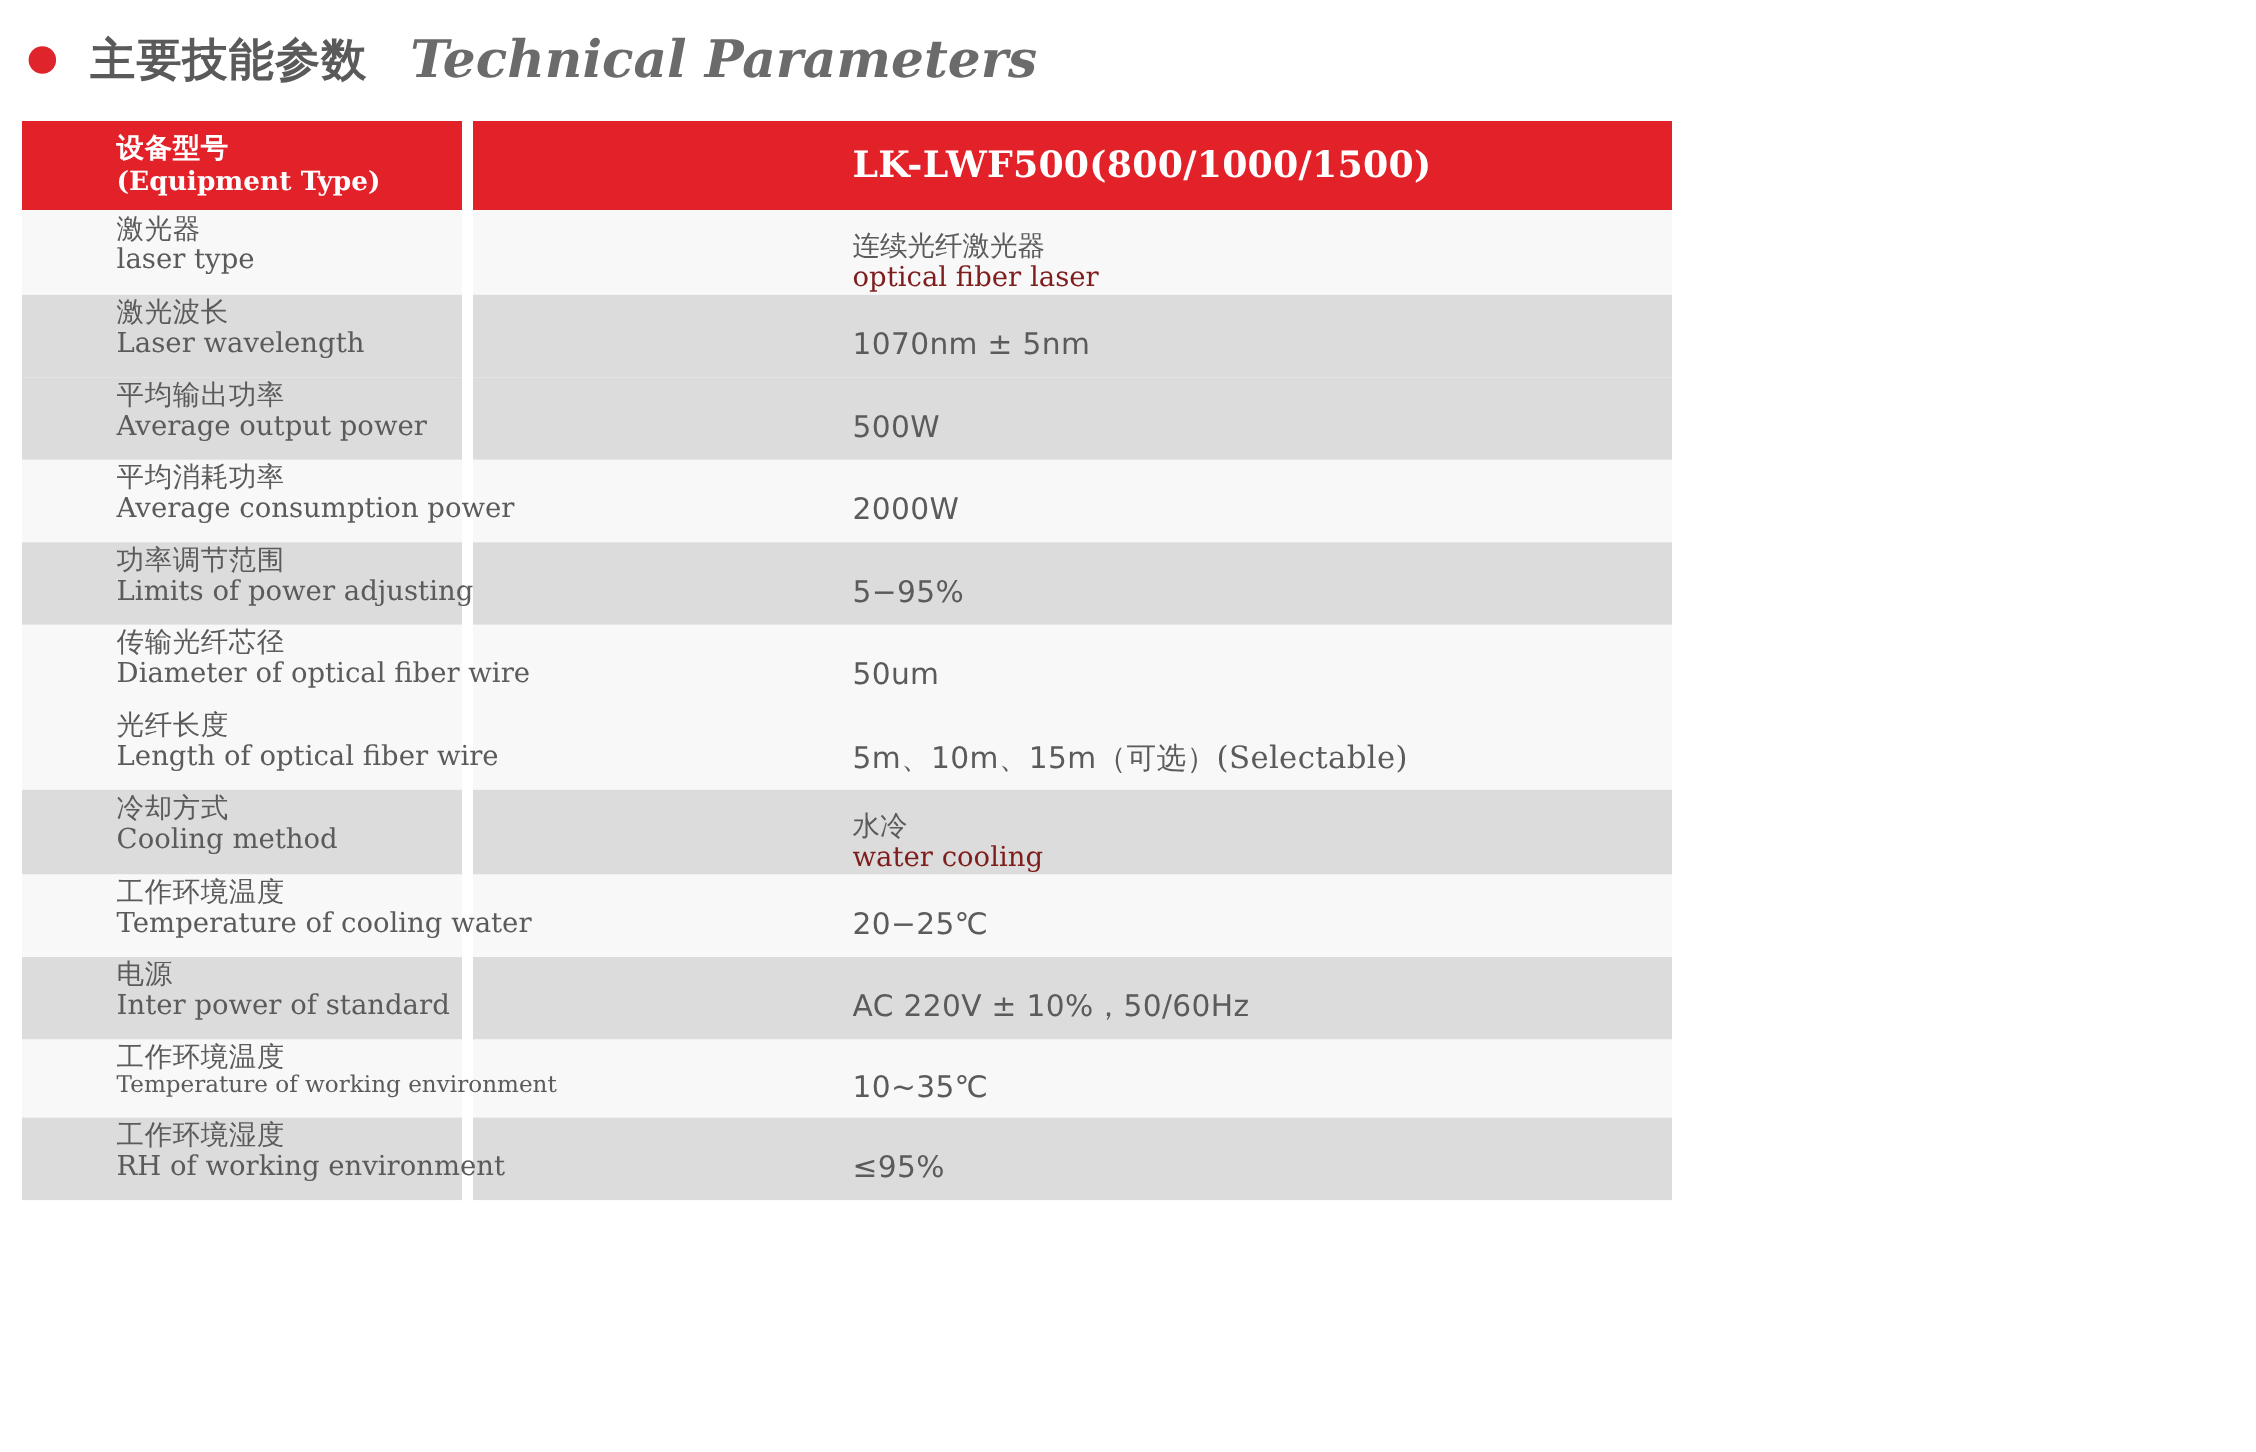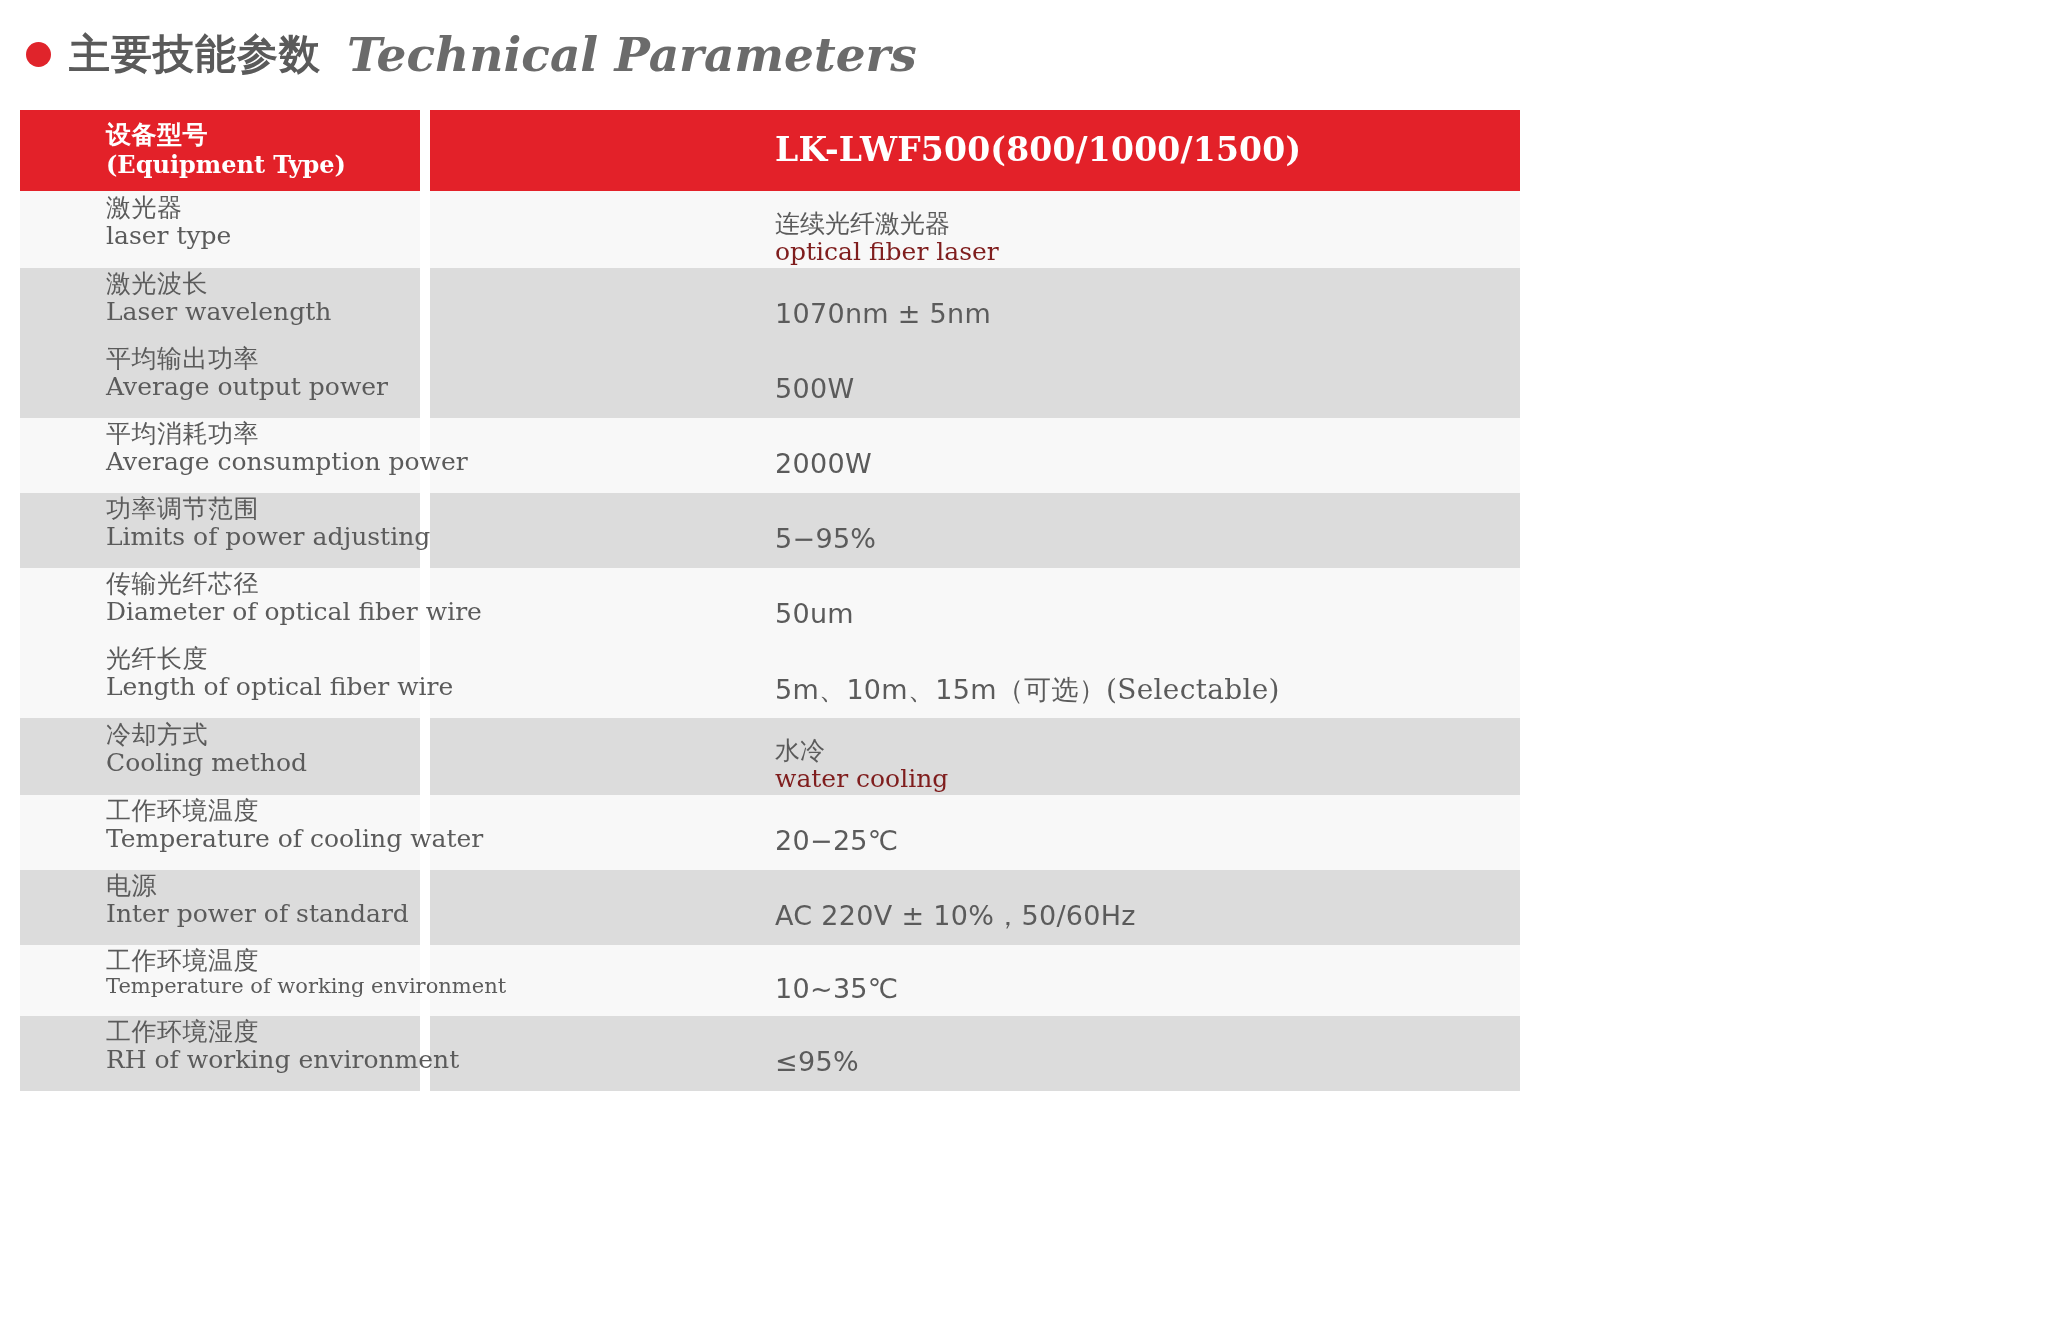--- a/index.html
+++ b/index.html
@@ -23,20 +23,21 @@
   }
 
   
   .title-bar {
     position: absolute;
     left: 26px;
     top: 22px;
     display: flex;
     align-items: center;
     height: 64px;
+    gap: 13px;
   }
   .title-bullet {
     width: 25px;
     height: 25px;
     border-radius: 50%;
     background: #E0242B;
     margin-right: 18px;
     flex: 0 0 auto;
   }
   .title-cn {

